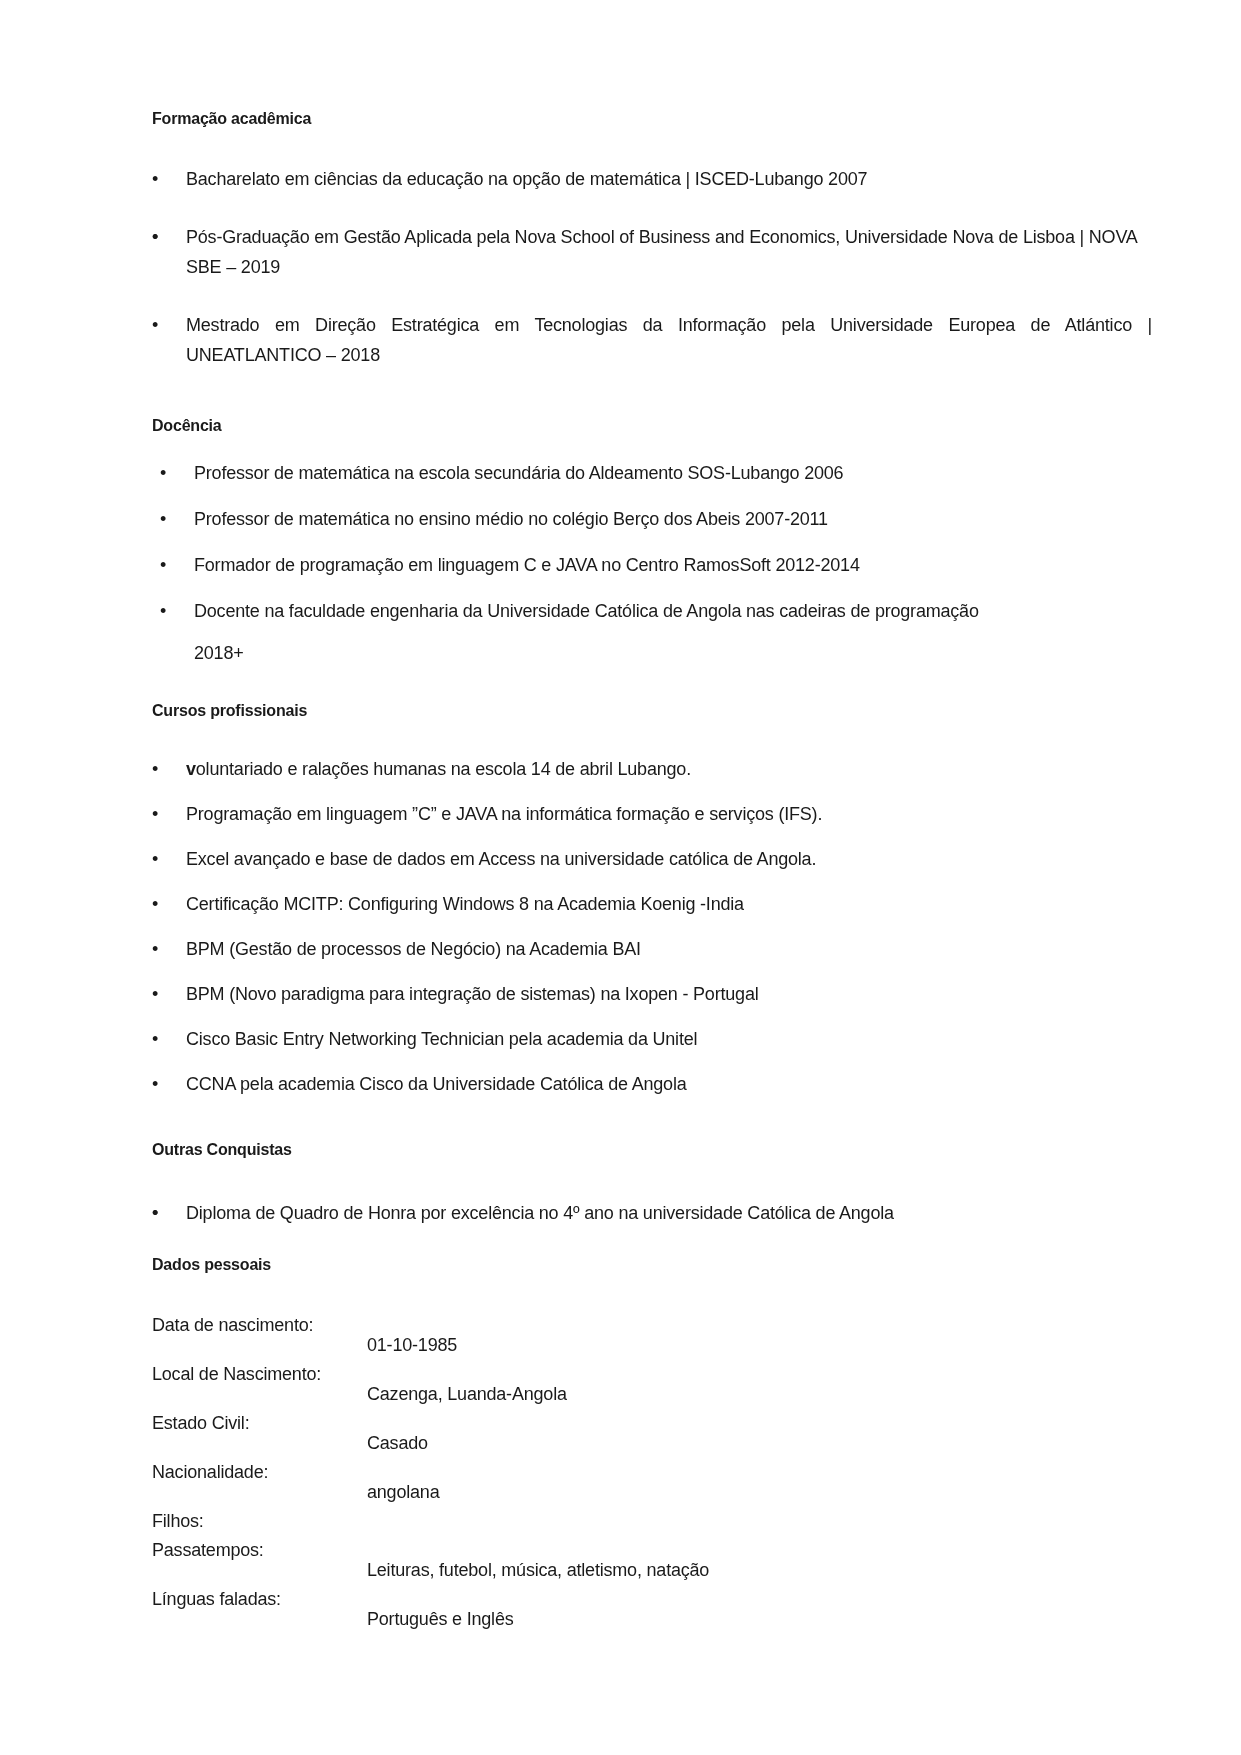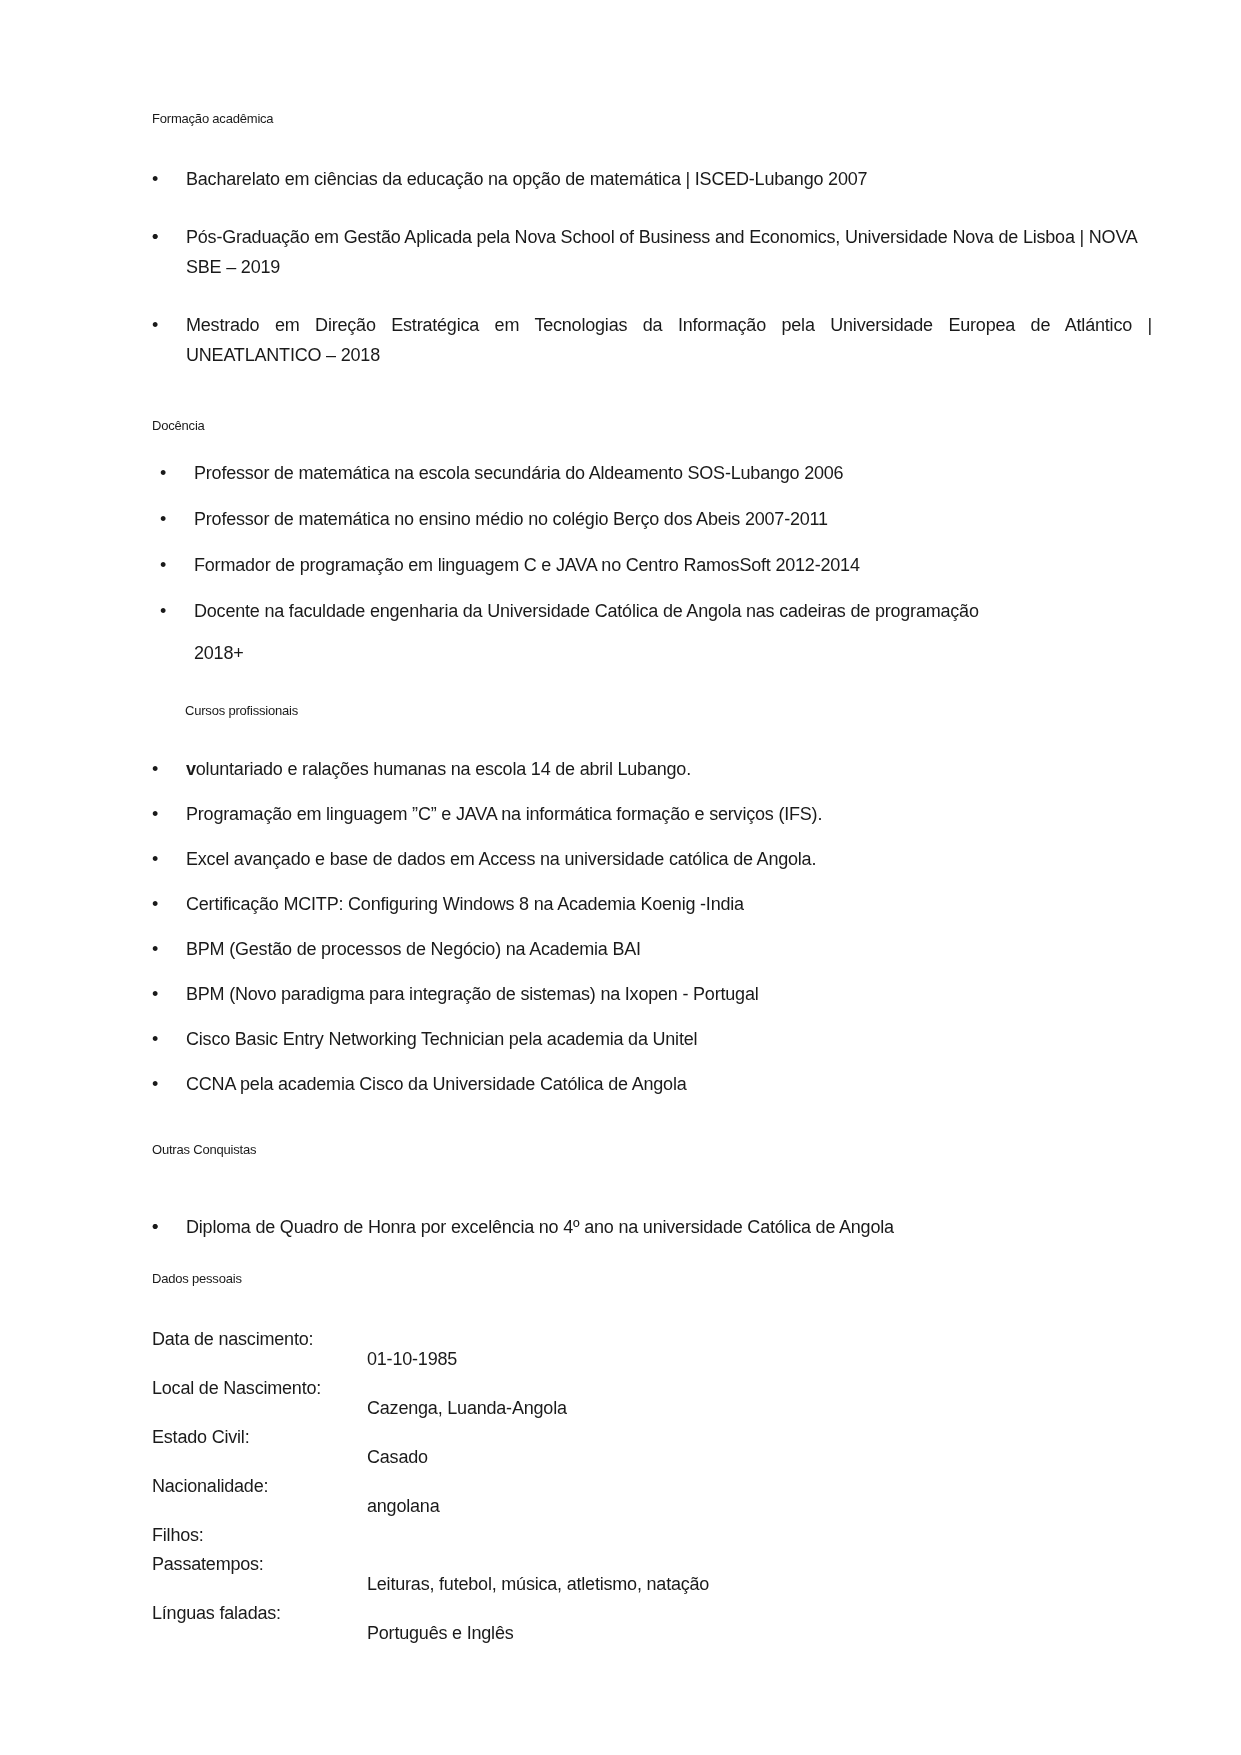--- a/index.html
+++ b/index.html
@@ -15,22 +15,22 @@
     color: #1a1a1a;
     font-family: "Liberation Sans", "DejaVu Sans", sans-serif;
     font-size: 18px;
     letter-spacing: -0.2px;
     overflow: hidden;
   }
   .content {
     padding: 104px 89px 40px 152px; 
   }
   .sec-heading {
-    font-size: 13px;
-    font-weight: 400;
+    font-size: 16px;
+    font-weight: 700;
     line-height: 30px;
     margin: 0;
   }
   ul.blist {
     list-style: none;
     margin: 0;
     padding: 0;
   }
   li.bitem {
     position: relative;
@@ -58,26 +58,26 @@
   .sec-docencia ul.blist { padding-left: 8px; }
   .sec-docencia li + li { margin-top: 16px; }
   .continuation {
     margin: 12px 0 0 0;
     padding-left: 42px;
     line-height: 30px;
   }
 
   
   .sec-cursos { margin-top: 28px; }
-  .sec-cursos .sec-heading { margin-bottom: 28px; margin-left: 33px; }
+  .sec-cursos .sec-heading { margin-bottom: 28px; }
   .sec-cursos li + li { margin-top: 15px; }
 
   
   .sec-outras { margin-top: 36px; }
-  .sec-outras .sec-heading { margin-bottom: 47px; }
+  .sec-outras .sec-heading { margin-bottom: 33px; }
   .sec-outras li + li { margin-top: 30px; }
 
   
   .sec-dados { margin-top: 22px; }
   .sec-dados .sec-heading { margin-bottom: 31px; }
   .drow {
     display: flex;
     line-height: 29px;
   }
   .dlabel {

